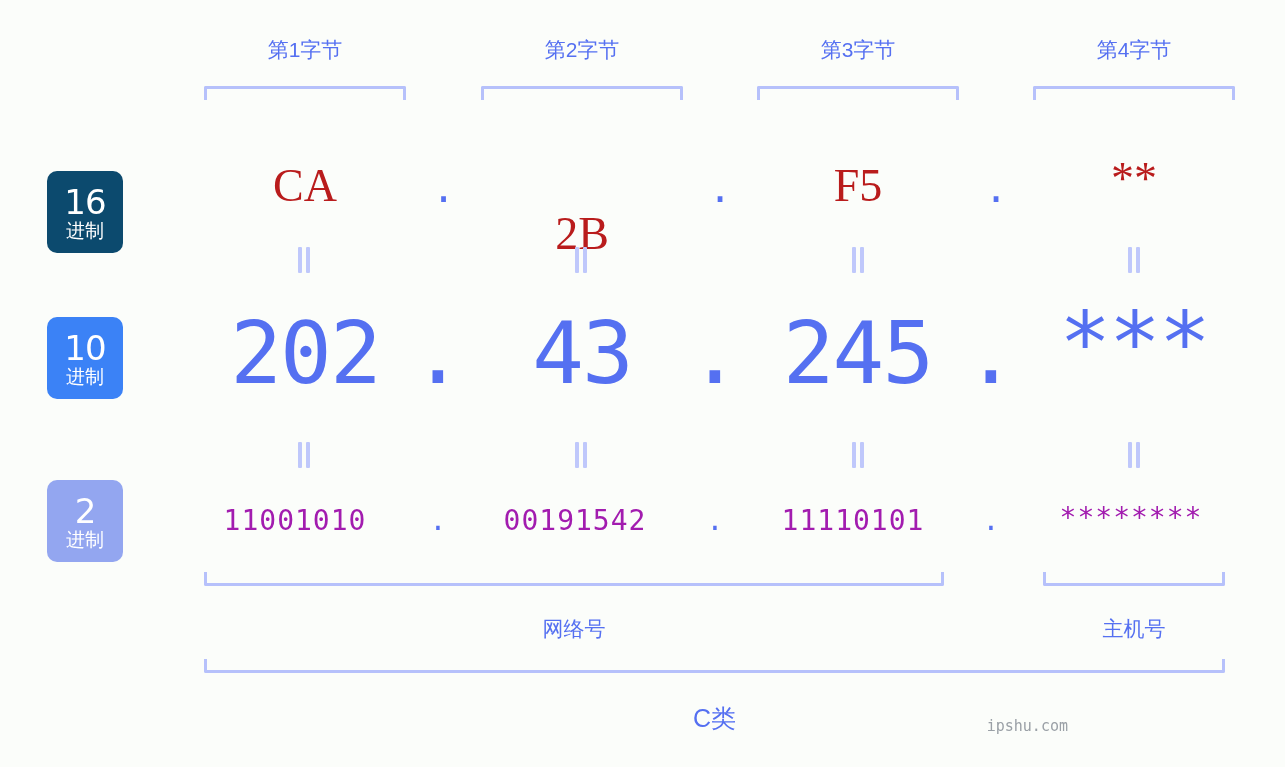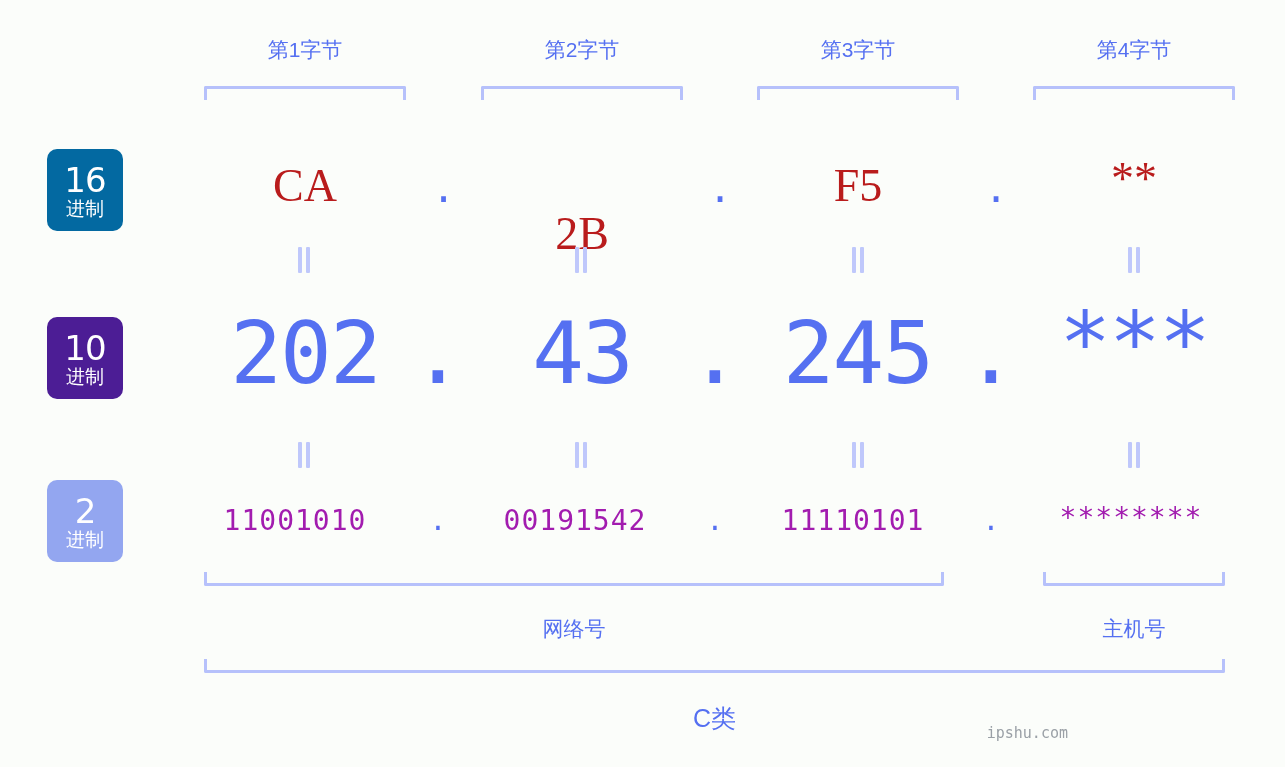--- a/index.html
+++ b/index.html
@@ -156,21 +156,21 @@
     text-align: center;
     font-size: 25px;
     color: #5570f1;
     white-space: nowrap;
     font-family: "Liberation Sans", sans-serif;
   }
 
   .watermark {
     position: absolute;
     right: 18px;
-    bottom: 25px;
+    bottom: 32px;
     font-size: 15px;
     color: #9aa0a6;
     font-family: "DejaVu Sans Mono", monospace;
     letter-spacing: 0px;
   }
 </style>
 </head>
 <body style="background: rgb(251, 253, 250);">
 
 <div class="stage">
@@ -186,25 +186,25 @@
   </div>
   <div class="byte-caption" style="left:1033px; width:202px;">
     <span>第4字节</span>
   </div>
 
   <div class="bracket-top" style="left: 204px; top: 86px; width: 202px; border-color: rgb(182, 193, 251);"></div>
   <div class="bracket-top" style="left: 481px; top: 86px; width: 202px; border-color: rgb(182, 193, 251);"></div>
   <div class="bracket-top" style="left: 757px; top: 86px; width: 202px; border-color: rgb(182, 193, 251);"></div>
   <div class="bracket-top" style="left: 1033px; top: 86px; width: 202px; border-color: rgb(182, 193, 251);"></div>
 
-  <div class="radix-badge" style="left: 47px; top: 149px; background: #0369a1;" id="badge-hex">
+  <div class="radix-badge" style="left: 47px; top: 171px; background: #0c4a6e;" id="badge-hex">
     <span class="num">16</span>
     <span class="sub">进制</span>
   </div>
-  <div class="radix-badge" style="left: 47px; top: 317px; background: #4c1d95;" id="badge-dec">
+  <div class="radix-badge" style="left: 47px; top: 317px; background: #3b82f6;" id="badge-dec">
     <span class="num">10</span>
     <span class="sub">进制</span>
   </div>
   <div class="radix-badge" style="left: 47px; top: 480px; background: rgb(147, 166, 240);" id="badge-bin">
     <span class="num">2</span>
     <span class="sub">进制</span>
   </div>
 
   <div class="row-hex">
     <div class="cell" style="left:204px; top:163px; width:202px;">CA</div>

